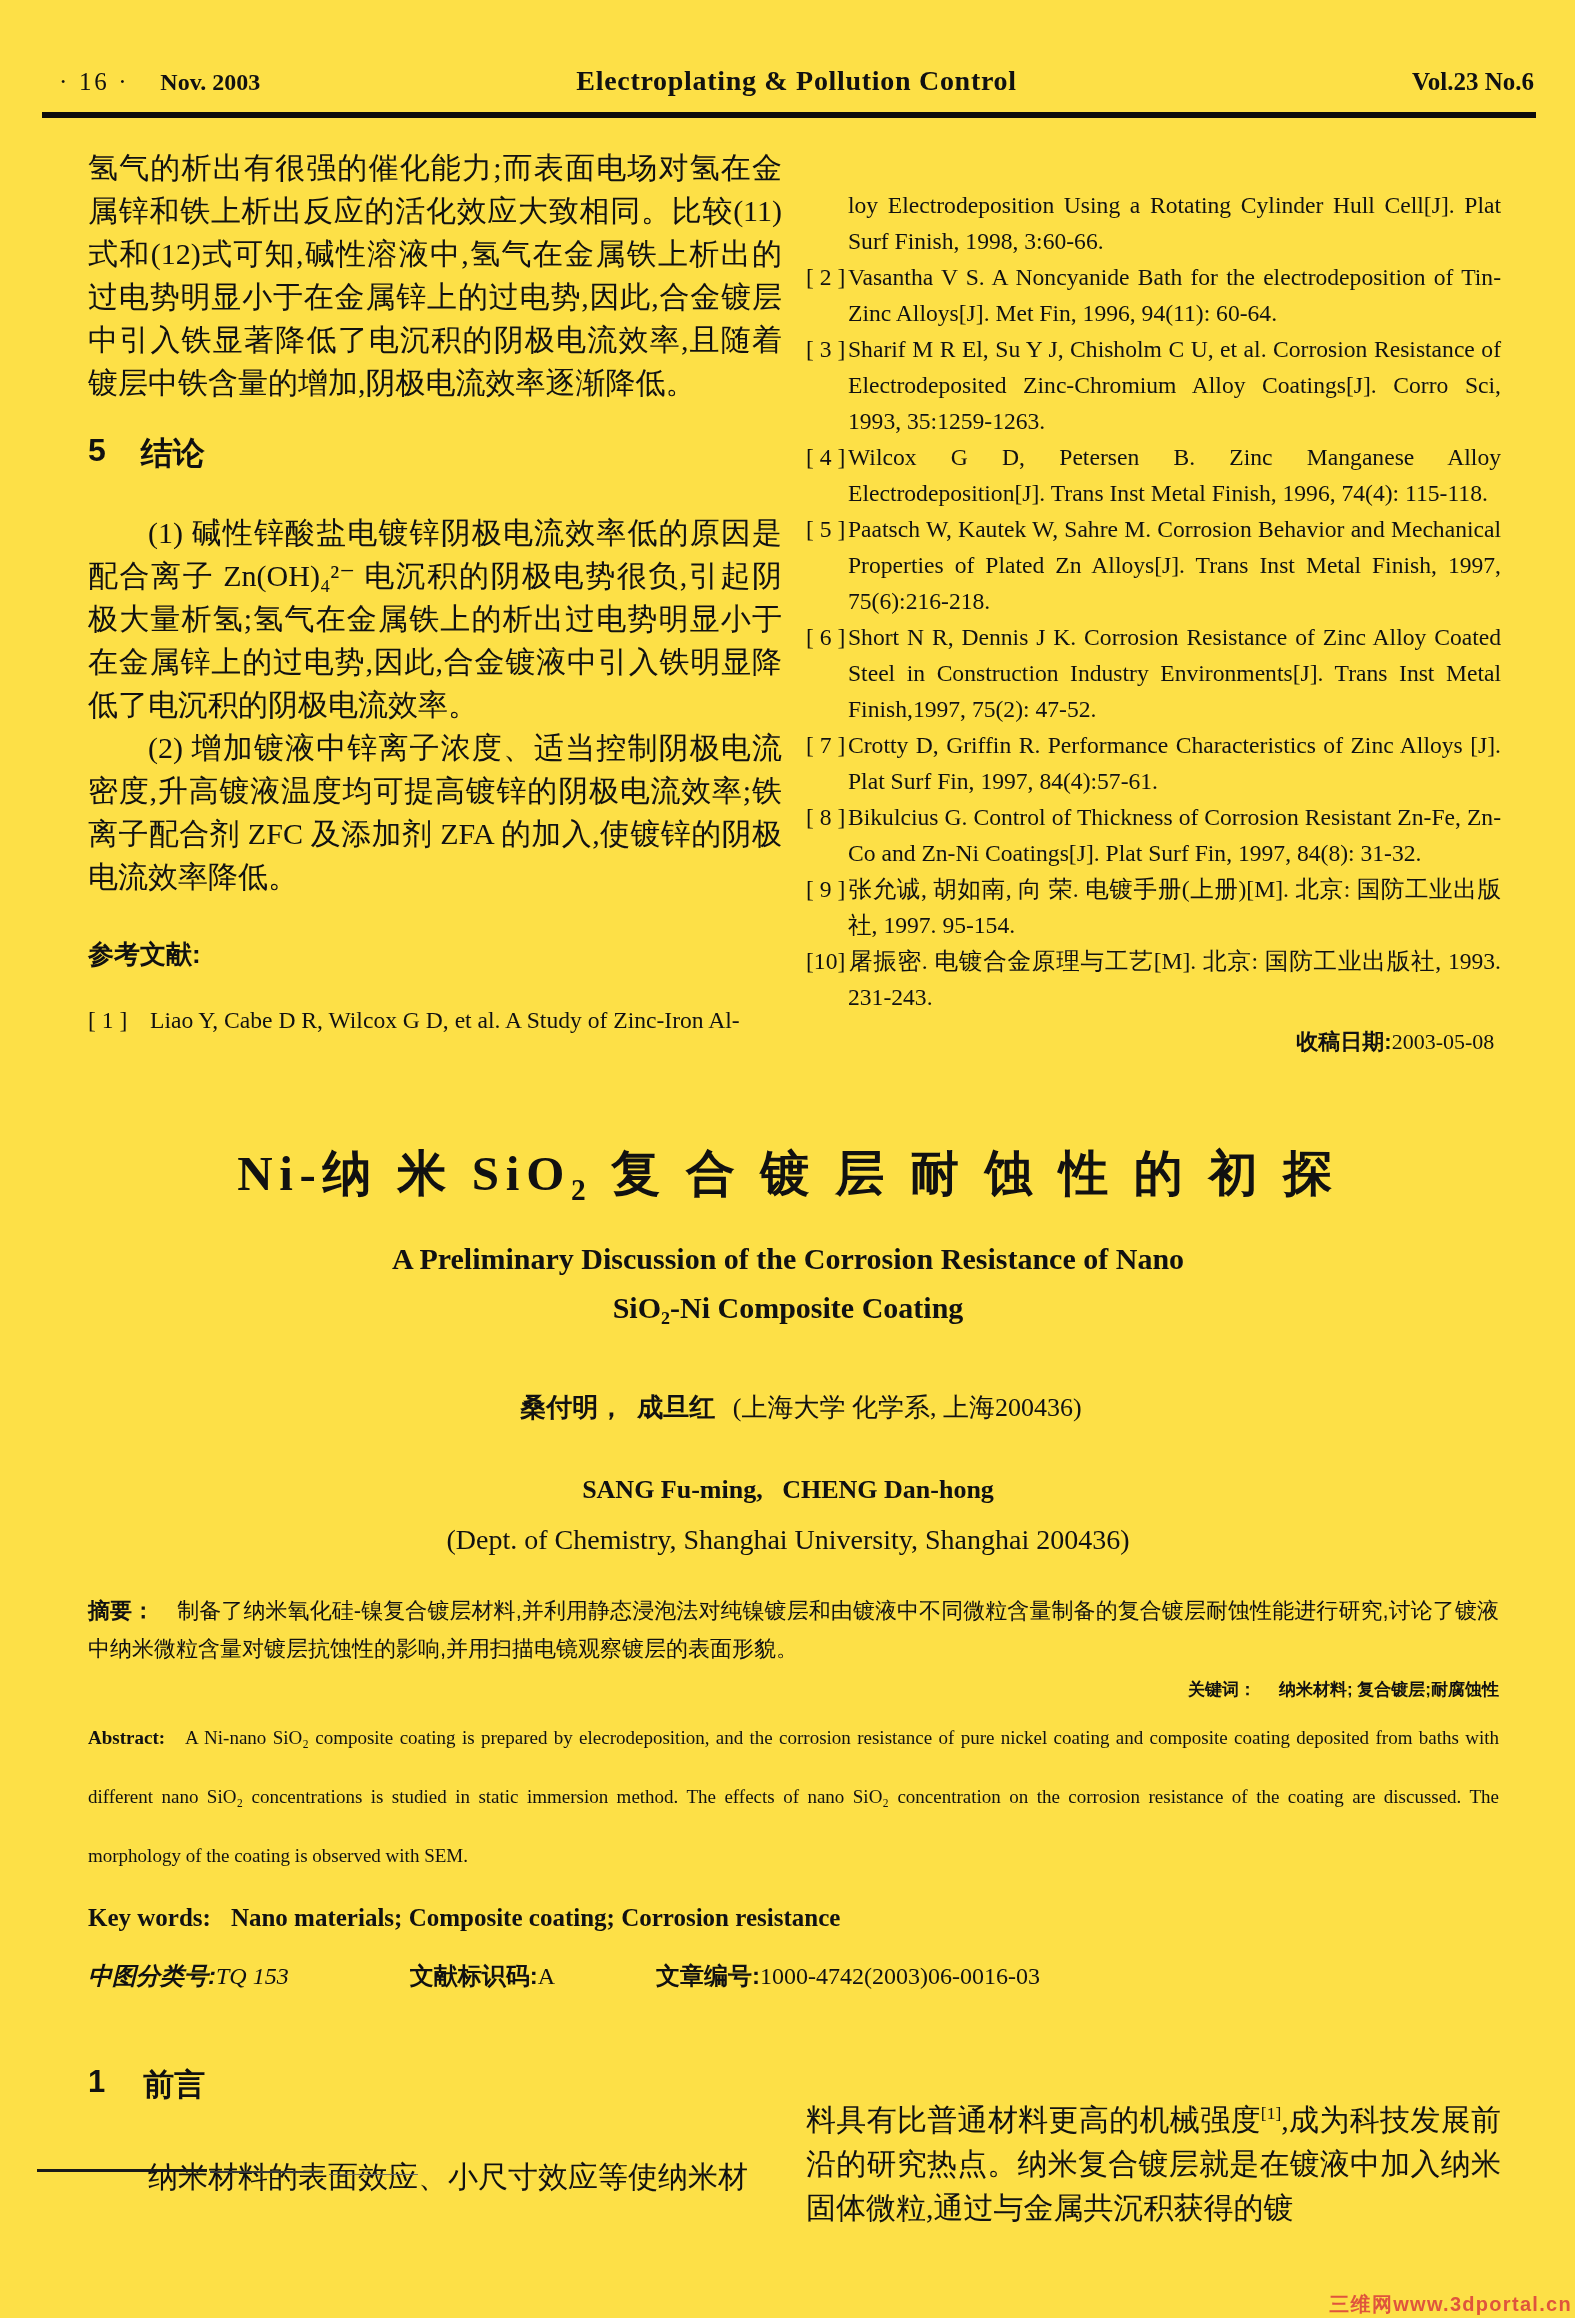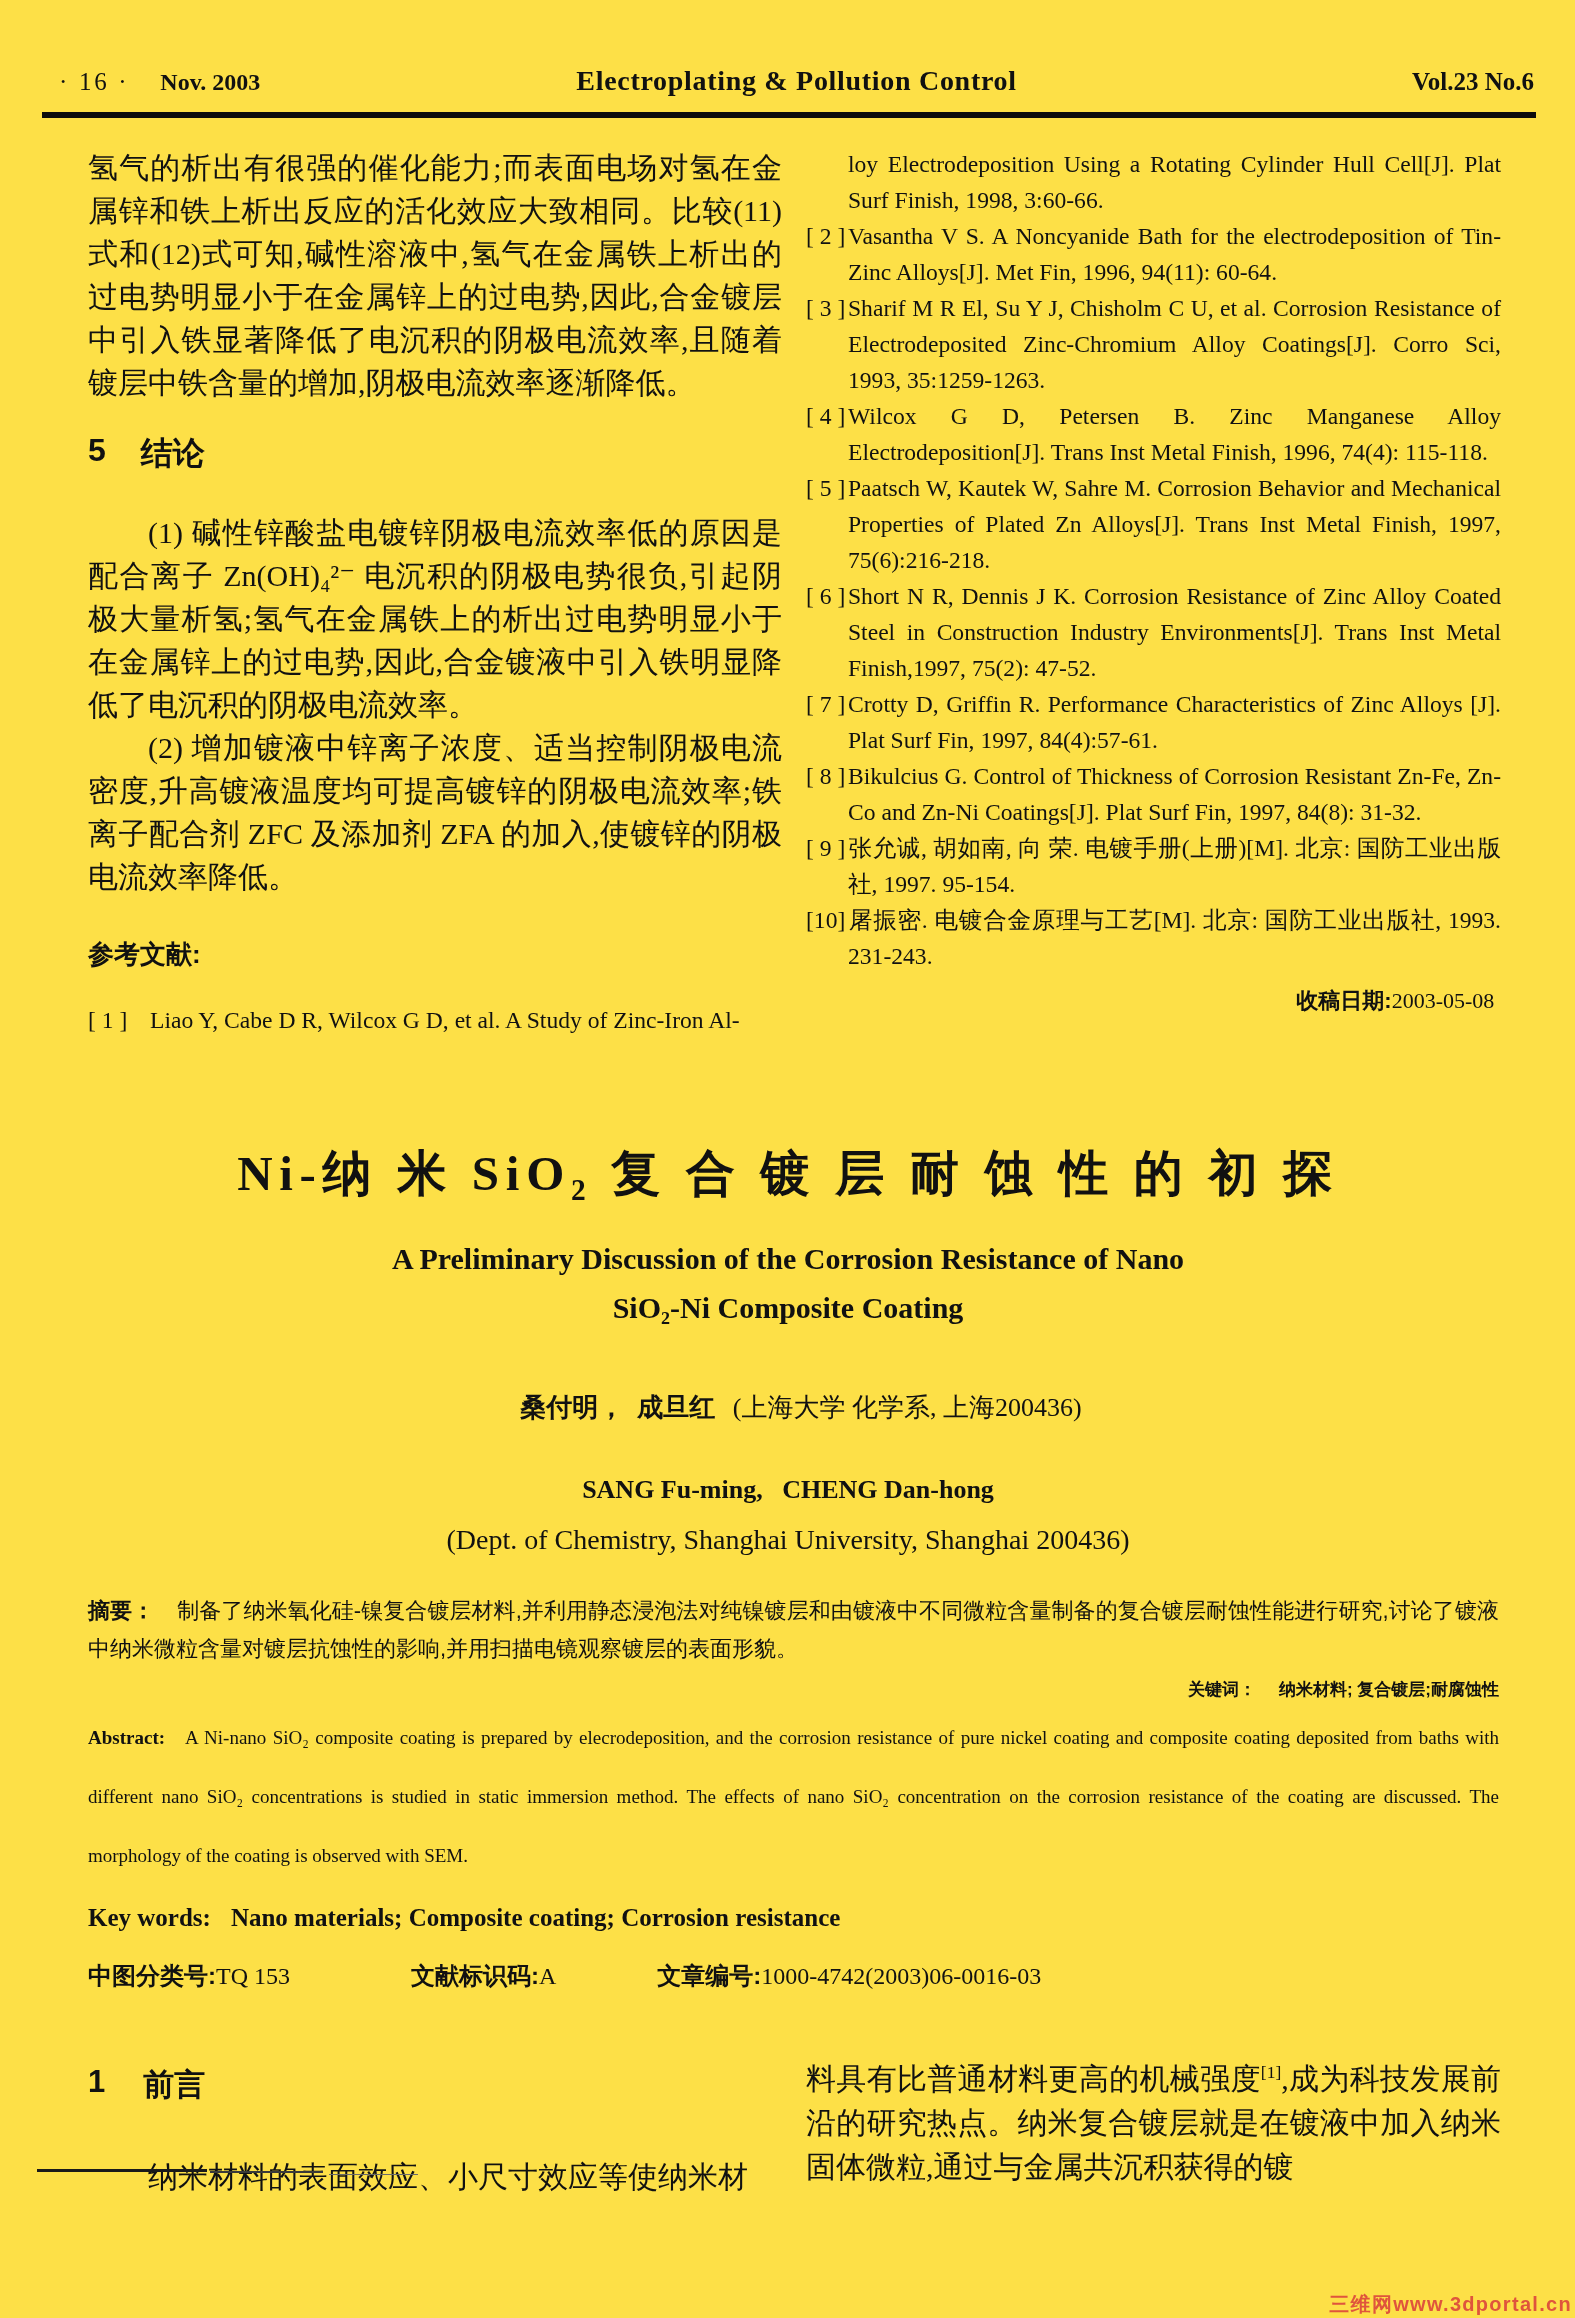--- a/index.html
+++ b/index.html
@@ -21,21 +21,21 @@
   .hdr-left { flex: 1; font-size: 25px; display: flex; gap: 31px; align-items: baseline; }
   .hdr-page-marker { letter-spacing: 2.7px; }
   .hdr-date { font-weight: bold; font-size: 24px; }
   .hdr-center { flex: 0 1 auto; font-size: 28px; font-weight: bold; letter-spacing: 0.7px; }
   .hdr-right { flex: 1; text-align: right; font-size: 25px; font-weight: bold; }
   .header-rule { height: 6px; background: #0c0c0c; margin: 15px 40px 0 42px; }
 
   
   .cols { display: flex; gap: 24px; padding: 28px 75px 0 88px; }
   .col-l { width: 694px; flex: none; }
-  .col-r { flex: 1; min-width: 0; }
+  .col-r { flex: 1; min-width: 0; margin-top: 41px; }
 
   .body-zh {
     font-size: 30px;
     line-height: 43px;
     text-align: justify;
     margin: 0;
   }
   .sec-heading {
     font-family: "Liberation Sans", "DejaVu Sans", sans-serif;
     font-size: 32px;
@@ -119,21 +119,21 @@
     text-align: right;
   }
   .kw-zh .lbl { margin-right: 23px; }
   .abs-en { font-size: 19px; line-height: 59px; text-align: justify; margin-top: 6.7px; }
   .abs-en .lbl { font-weight: bold; margin-right: 20px; }
   .kw-en { font-size: 25px; font-weight: bold; margin-top: 2.7px; }
   .kw-en .lbl { margin-right: 20px; }
   .class-row { display: flex; font-size: 24px; margin-top: 28px; }
   .class-item { white-space: nowrap; }
   .class-item .lbl { font-family: "Liberation Sans", "DejaVu Sans", sans-serif; font-weight: bold; }
-  .ci-1 { margin-right: 121px; }
+  .ci-1 { margin-right: 121px; font-style: italic; }
   .ci-2 { margin-right: 101px; }
 
   
   .cols-bottom { display: flex; gap: 24px; padding: 65px 75px 0 88px; }
   .intro-heading {
     font-family: "Liberation Sans", "DejaVu Sans", sans-serif;
     font-size: 31px;
     font-weight: bold;
     margin: 6.7px 0 49px 0;
     display: flex;

